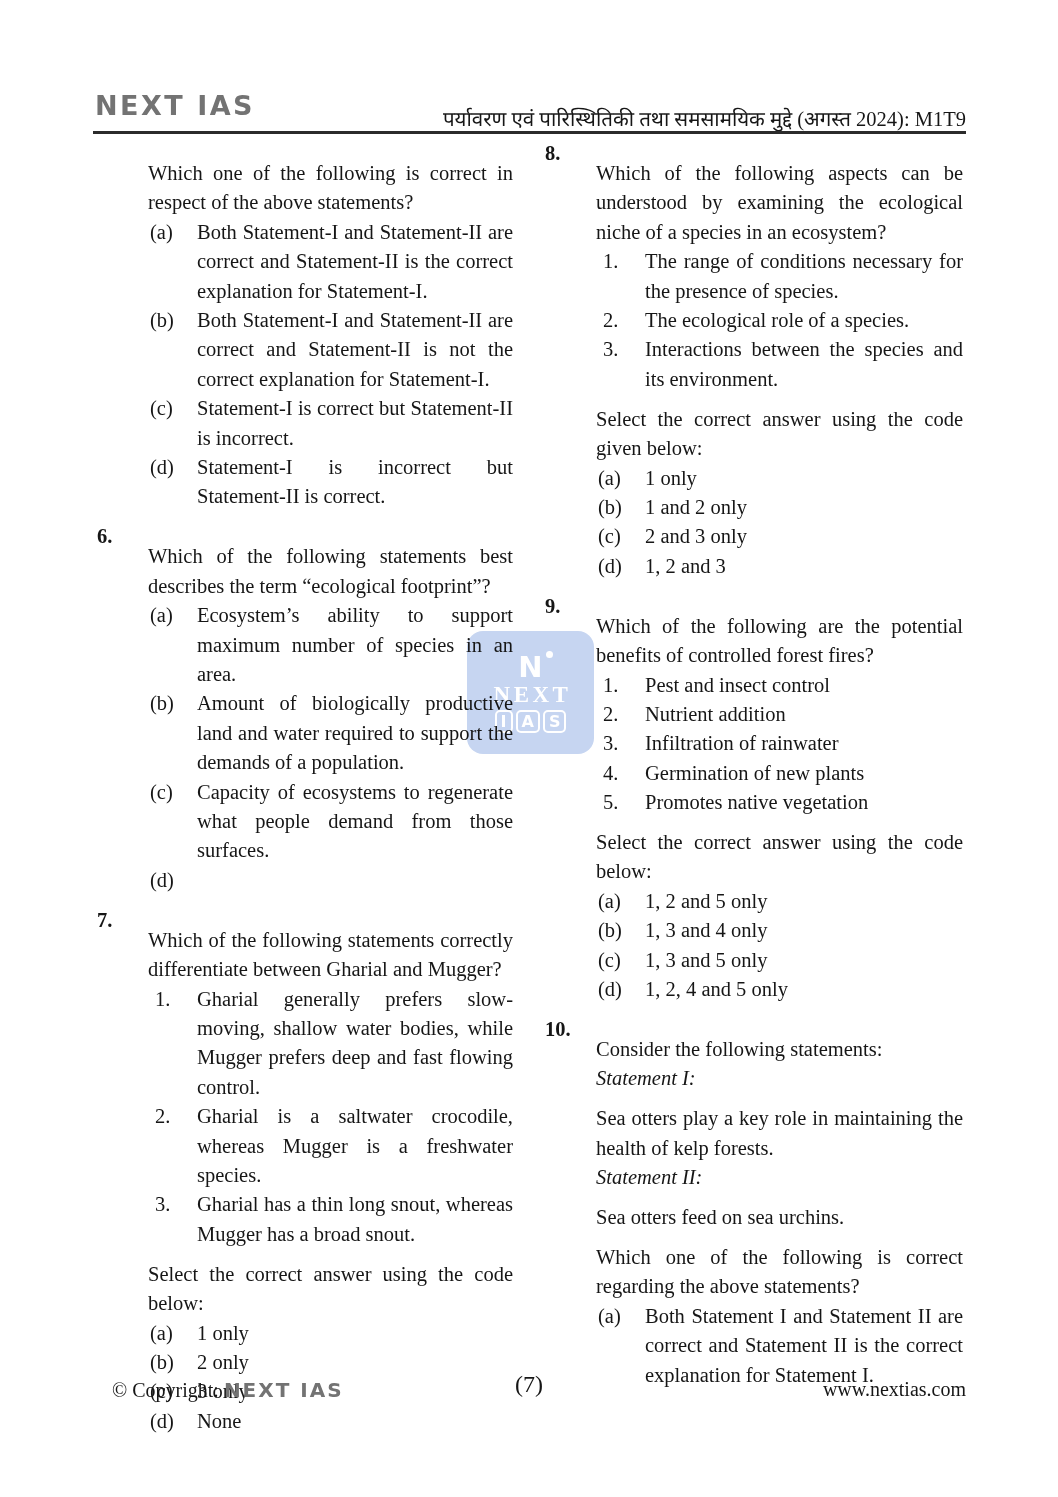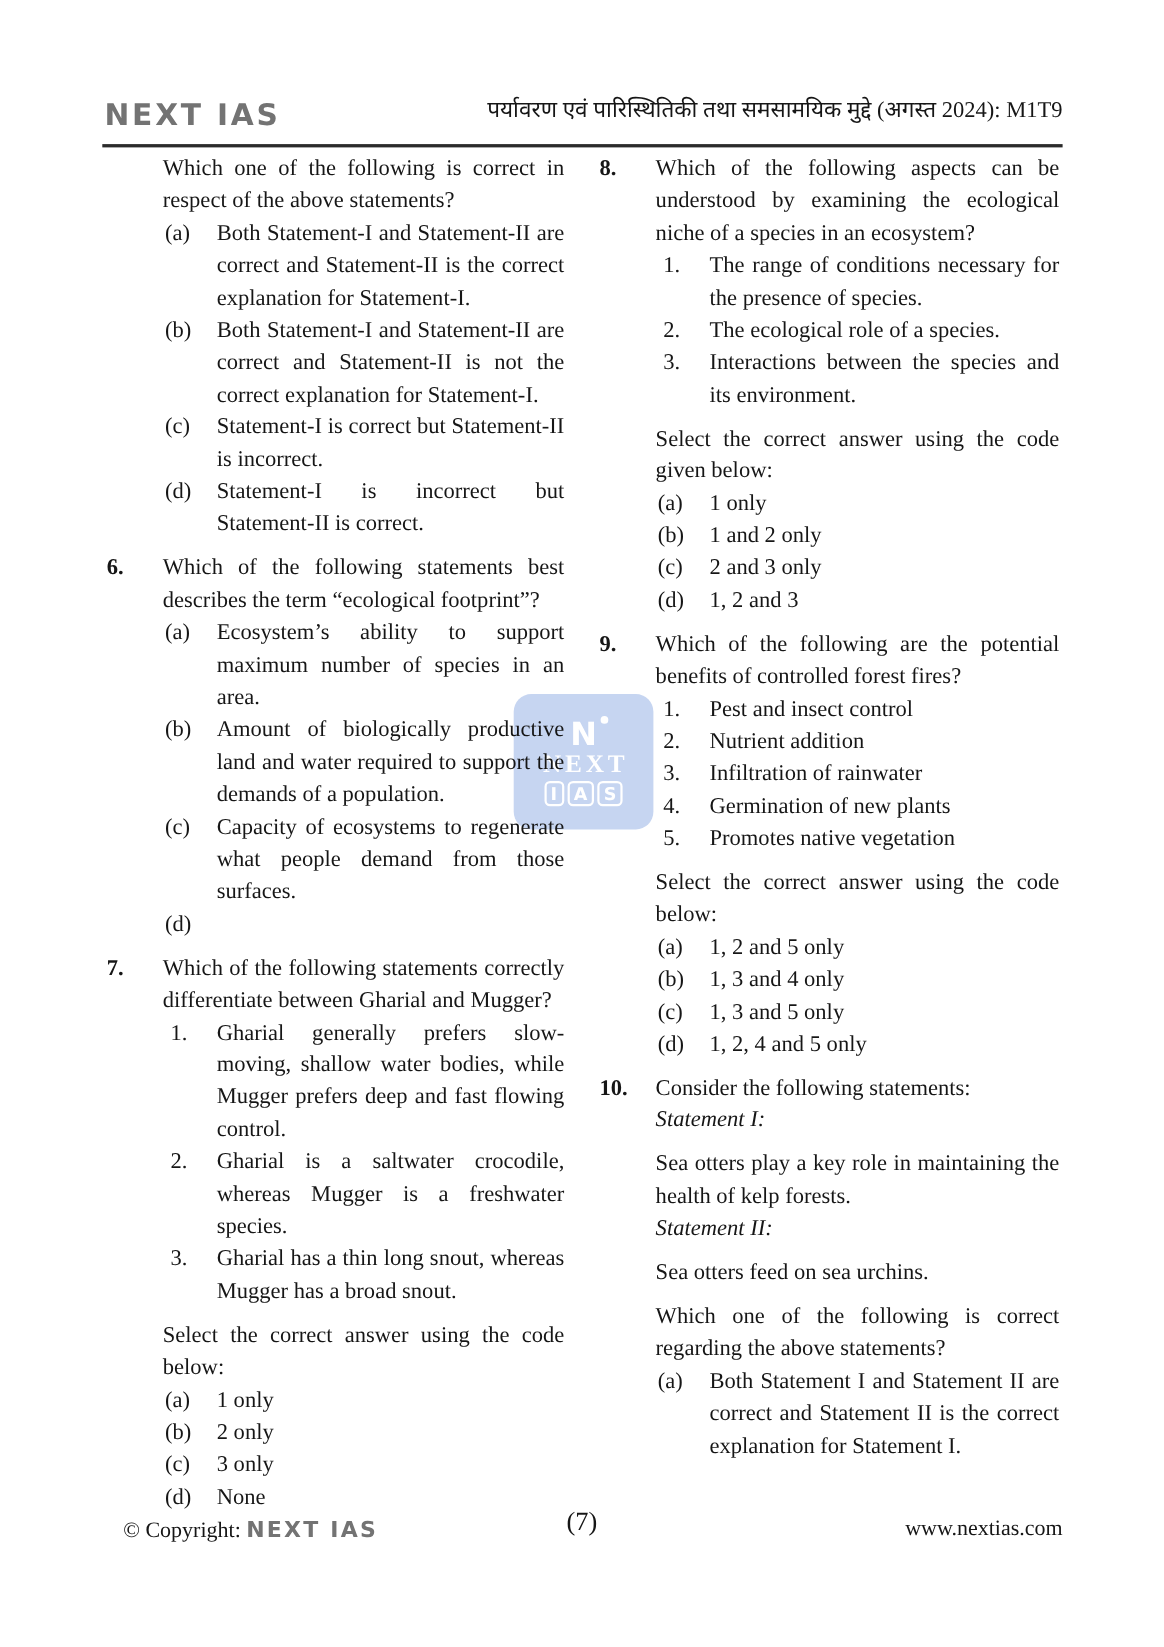--- a/index.html
+++ b/index.html
@@ -1,30 +1,30 @@
 <!DOCTYPE html>
 <html><head>
 <meta charset="utf-8">
 <style>
   html,body{margin:0;padding:0;background:#ffffff;}
   .page{position:relative;width:1058px;height:1497px;background:#fff;
         font-family:"Liberation Serif",serif;color:#161616;overflow:hidden;}
   .brand{font-family:"DejaVu Sans",sans-serif;font-weight:800;letter-spacing:2.5px;color:#737373;}
   
   .hdr-logo{position:absolute;left:95px;top:90px;font-size:27px;z-index:1;}
-  .hdr-title{position:absolute;right:92px;top:84px;font-size:20.5px;z-index:1;white-space:nowrap;}
+  .hdr-title{position:absolute;right:92px;top:104px;font-size:20.5px;z-index:1;white-space:nowrap;}
   .hdr-rule{position:absolute;left:93px;right:92px;top:131px;height:2.5px;background:#2b2b2b;z-index:1;}
   
   .col{position:absolute;top:139px;font-size:20.5px;line-height:29.4px;z-index:1;}
   .col-left{left:95px;width:418px;}
   .col-right{left:543px;width:420px;}
   .q-block{display:grid;grid-template-columns:53px 1fr;}
   .q-block + .q-block{margin-top:10.5px;}
   .q-num{grid-column:1;font-weight:bold;padding-left:2px;}
-  .q-body{grid-column:2;min-width:0;}
+  .q-body{grid-column:2;min-width:0;margin-top:20px;}
   p.qp{margin:0;text-align:justify;}
   p.para,p.select{margin-top:10.5px;}
   p.stmt{font-style:italic;}
   .row{display:grid;grid-template-columns:49px 1fr;}
   .row .lbl{padding-left:2px;}
   .row.item .lbl{padding-left:7px;}
   .row .txt{text-align:justify;min-width:0;}
   
   .watermark{position:absolute;left:467px;top:631px;width:127px;height:123px;
              background:#c6d5f1;border-radius:16px;display:flex;flex-direction:column;

